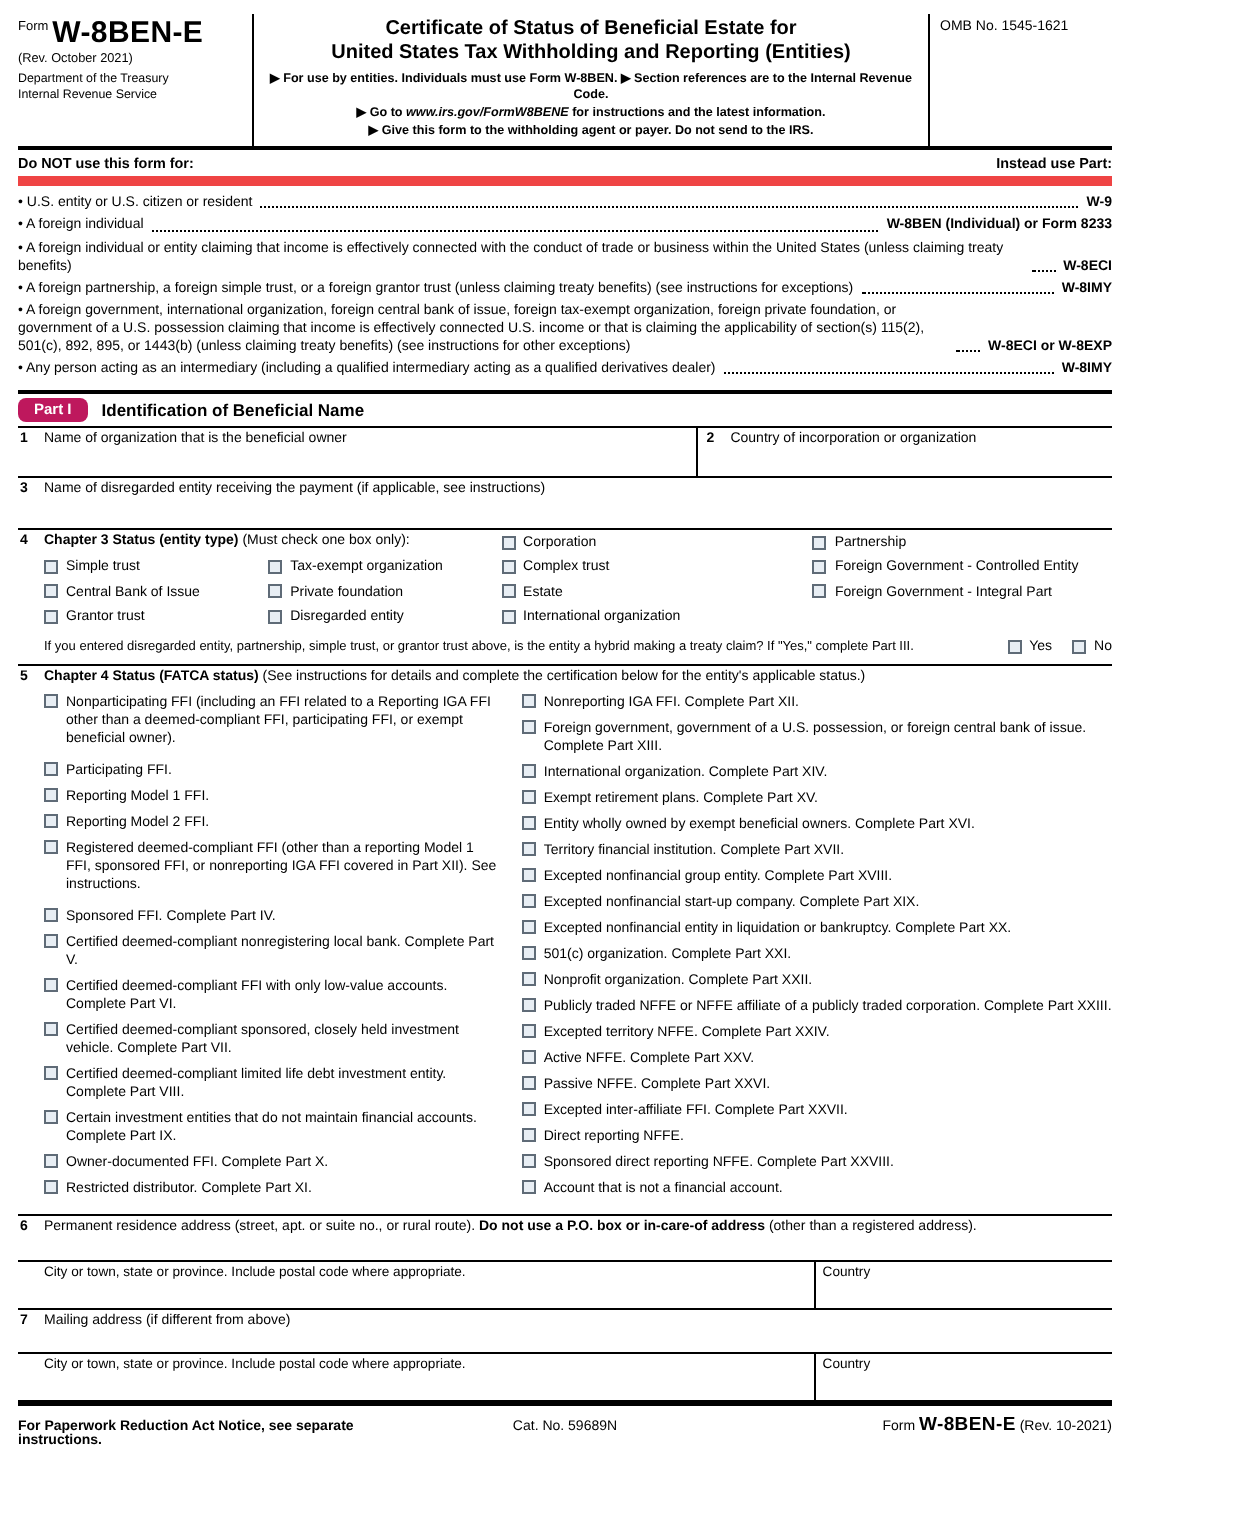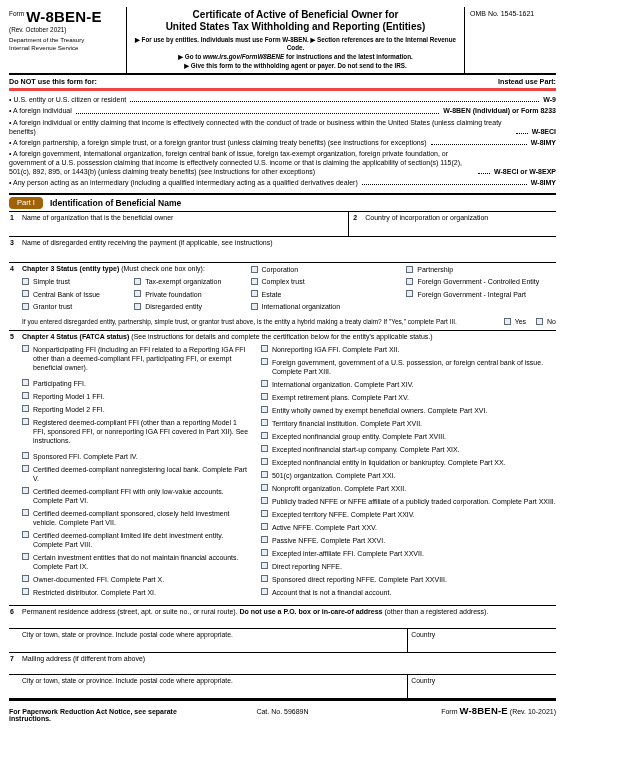--- a/index.html
+++ b/index.html
@@ -17,31 +17,31 @@
   .agency { font-size:6.2px; line-height:1.25; }
   .hdr-center { flex:1; text-align:center; padding:2px 5px 2px; }
   .title { font-size:10px; font-weight:bold; line-height:1.18; }
   .hdr-bullets { font-size:6.3px; font-weight:bold; margin-top:3px; line-height:1.4; }
   .url { font-style:italic; }
   .hdr-right { width:92px; border-left:1px solid #000; padding:3px 0 2px 5px; }
   .omb { font-size:7px; }
 
   
   .dnu-hdr { display:flex; justify-content:space-between; font-weight:bold; font-size:7.2px;
-             border-bottom:3px solid #ef4444; padding:2.5px 0 2px; }
+             border-bottom:5px solid #ef4444; padding:2.5px 0 2px; }
   .dnu-items { padding:2px 0 4px; }
   .dnu-row { display:flex; align-items:flex-end; margin:2px 0; line-height:1.3; }
   .dnu-text::before { content:"• "; }
   .dnu-leader { flex:1; border-bottom:1.5px dotted #000; margin:0 4px 2px 4px; min-width:12px; }
   .dnu-form { font-weight:bold; white-space:nowrap; }
 
   
   .part-bar { display:flex; align-items:center; gap:7px; border-top:2px solid #000;
               border-bottom:1.5px solid #000; padding:1.5px 0; }
-  .part-label { background:#a16207; color:#fff; font-weight:normal; font-size:7.5px;
+  .part-label { background:#be185d; color:#fff; font-weight:bold; font-size:7.5px;
                 padding:1.5px 8px 2px; border-radius:4px; }
   .part-title { font-weight:bold; font-size:8.5px; }
 
   
   .row { border-bottom:1px solid #000; }
   .flexrow { display:flex; }
   .num { font-weight:bold; width:13px; flex-shrink:0; padding-left:1px; }
   .r12 { display:flex; }
   .cell-1 { width:62.2%; border-right:1px solid #000; padding:2px 2px 0 0; }
   .cell-2 { flex:1; padding:2px 2px 0 3px; }
@@ -103,21 +103,21 @@
     <div class="hdr-left">
       <div class="form-line">
         <span class="form-word">Form</span>
         <span class="form-num">W-8BEN-E</span>
       </div>
       <div class="rev">(Rev. October 2021)</div>
       <div class="agency">Department of the Treasury</div>
       <div class="agency">Internal Revenue Service</div>
     </div>
     <div class="hdr-center">
-      <div class="title">Certificate of Active of Beneficial Owner for</div>
+      <div class="title">Certificate of Status of Beneficial Estate for</div>
       <div class="title">United States Tax Withholding and Reporting (Entities)</div>
       <div class="hdr-bullets">
         <div>▶ For use by entities. Individuals must use Form W-8BEN. ▶ Section references are to the Internal Revenue Code.</div>
         <div><span>▶ Go to </span><span class="url">www.irs.gov/FormW8BENE</span><span> for instructions and the latest information.</span></div>
         <div>▶ Give this form to the withholding agent or payer. Do not send to the IRS.</div>
       </div>
     </div>
     <div class="hdr-right">
       <div class="omb">OMB No. 1545-1621</div>
     </div>

